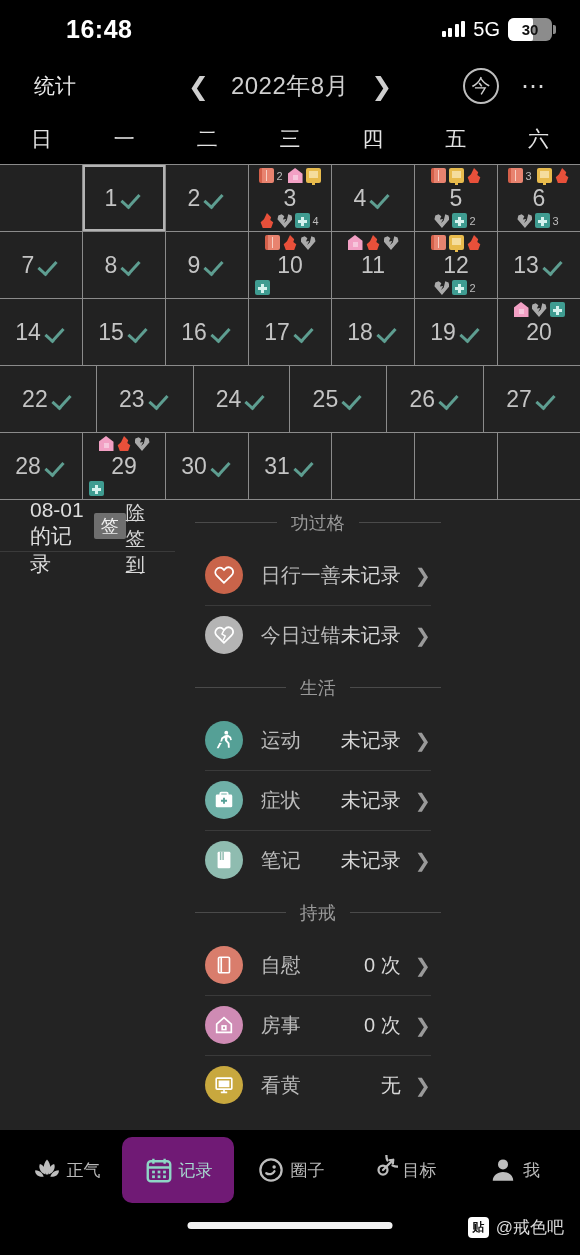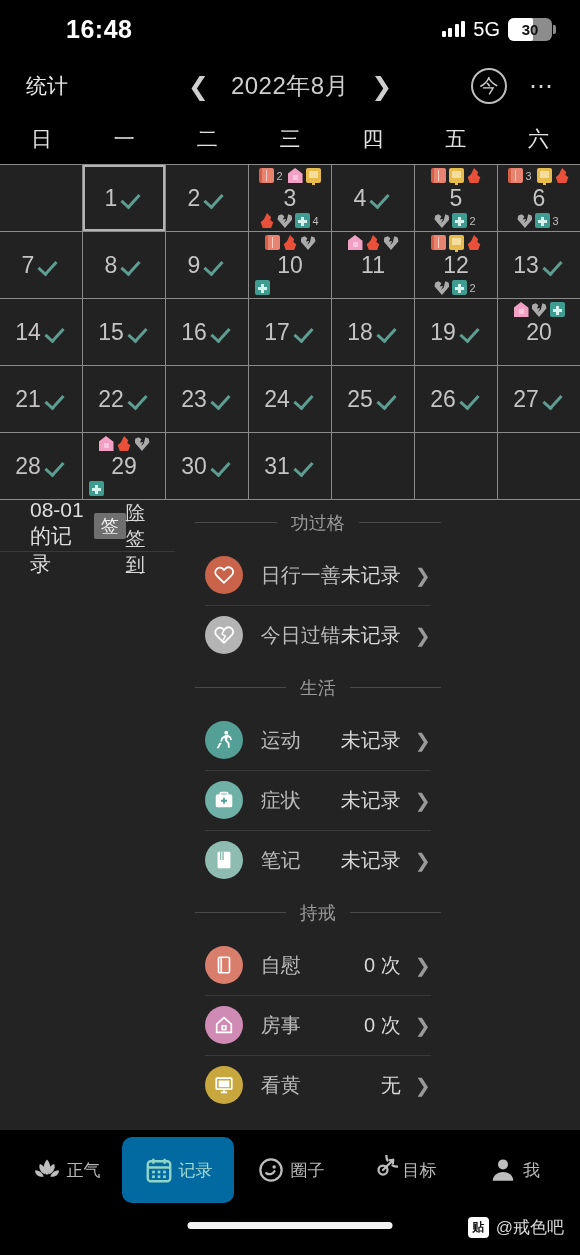--- a/index.html
+++ b/index.html
@@ -19,21 +19,21 @@
   .sig i { display: block; width: 4px; background: #fff; border-radius: 1px; }
   .sig i:nth-child(1){ height: 6px; } .sig i:nth-child(2){ height: 9px; }
   .sig i:nth-child(3){ height: 13px; } .sig i:nth-child(4){ height: 16px; }
   .sb-net { color: #fff; font-size: 20px; font-weight: 500; }
   .battery { position: relative; width: 44px; height: 23px; border-radius: 6px; background: #8c8c8c; display: flex; align-items: center; }
   .battery .fill { position: absolute; left: 0; top: 0; bottom: 0; width: 56%; background: #fff; border-radius: 6px 2px 2px 6px; }
   .battery .lvl { position: relative; z-index: 2; width: 100%; text-align: center; color: #111; font-size: 15px; font-weight: bold; }
   .battery .nub { position: absolute; right: -4px; top: 7px; width: 3px; height: 9px; background: #8c8c8c; border-radius: 0 2px 2px 0; }
 
   
-  .header { height: 56px; flex: 0 0 56px; display: flex; align-items: center; padding: 0 26px; background: #000; position: relative; text-align: right; }
+  .header { height: 56px; flex: 0 0 56px; display: flex; align-items: center; padding: 0 34px; background: #000; position: relative; text-align: right; }
   .hdr-left { color: #e9e9e9; font-size: 21px; }
   .hdr-center { position: absolute; left: 0; right: 0; display: flex; align-items: center; justify-content: center; gap: 22px; pointer-events: none; }
   .hdr-center > * { pointer-events: auto; }
   .chev { color: #cfcfcf; font-size: 25px; font-weight: 300; line-height: 1; }
   .hdr-month { color: #cfcfcf; font-size: 24px; letter-spacing: .5px; }
   .hdr-right { margin-left: auto; display: flex; align-items: center; gap: 22px; }
   .today-btn { width: 36px; height: 36px; border-radius: 50%; border: 2px solid #bdbdbd; color: #cfcfcf; font-size: 19px; display: flex; align-items: center; justify-content: center; }
   .dots { color: #d6d6d6; font-size: 24px; letter-spacing: 1px; line-height: .6; }
 
   
@@ -88,21 +88,21 @@
   .r-val { margin-left: auto; color: #d8d8d8; font-size: 20px; }
   .r-arrow { margin-left: 14px; color: #9a9a9a; font-size: 19px; }
 
   
   .g { position: absolute; inset: 0; display: flex; align-items: center; justify-content: center; color: #fff; }
   .g svg { display: block; }
 
   
   .nav { flex: 0 0 80px; height: 80px; background: #000; display: flex; align-items: center; padding: 0 10px; }
   .navitem { flex: 1; display: flex; flex-direction: row; align-items: center; justify-content: center; gap: 5px; height: 66px; border-radius: 10px; }
-  .navitem.active { background: #0369a1; }
+  .navitem.active { background: #701a75; }
   .navitem .nlbl { font-size: 17px; color: #b9b9b9; }
   .navitem.active .nlbl { color: #a8ddd2; }
   .nicon { width: 30px; height: 30px; display: flex; align-items: center; justify-content: center; }
   .homebar-wrap { flex: 0 0 45px; height: 45px; background: #000; position: relative; }
   .homebar { position: absolute; left: 50%; transform: translateX(-50%); top: 12px; width: 205px; height: 7px; border-radius: 4px; background: #f2f2f2; }
   .wm { position: absolute; right: 16px; top: 6px; display: flex; align-items: center; gap: 7px; }
   .wm-badge { width: 21px; height: 21px; border-radius: 4px; background: #ffffff; color: #111; font-size: 12px; display: flex; align-items: center; justify-content: center; font-weight: bold; }
   .wm-txt { color: #dadada; font-size: 17px; }
 </style>
 </head>
@@ -327,26 +327,20 @@
             <span class="ico house"></span>
             <span class="ico heartbroken"></span>
             <span class="ico medkit"></span>
           </div>
           <div class="cell-mid">
             <span class="daynum">20</span>
           </div>
         </div>
       </div>
       <div class="calrow">
-        <div class="cell">
-          <div class="cell-mid">
-            <span class="daynum">21</span>
-            <span class="tick"></span>
-          </div>
-        </div>
         <div class="cell">
           <div class="cell-mid">
             <span class="daynum">22</span>
             <span class="tick"></span>
           </div>
         </div>
         <div class="cell">
           <div class="cell-mid">
             <span class="daynum">23</span>
             <span class="tick"></span>

